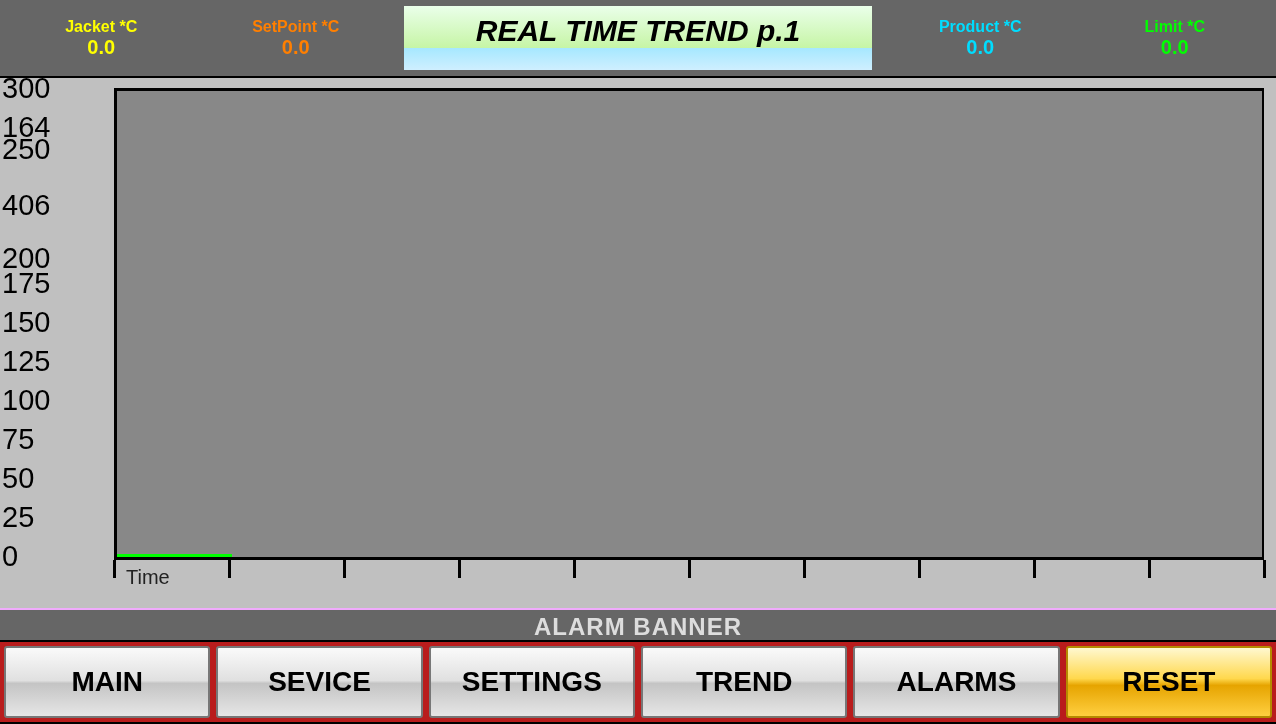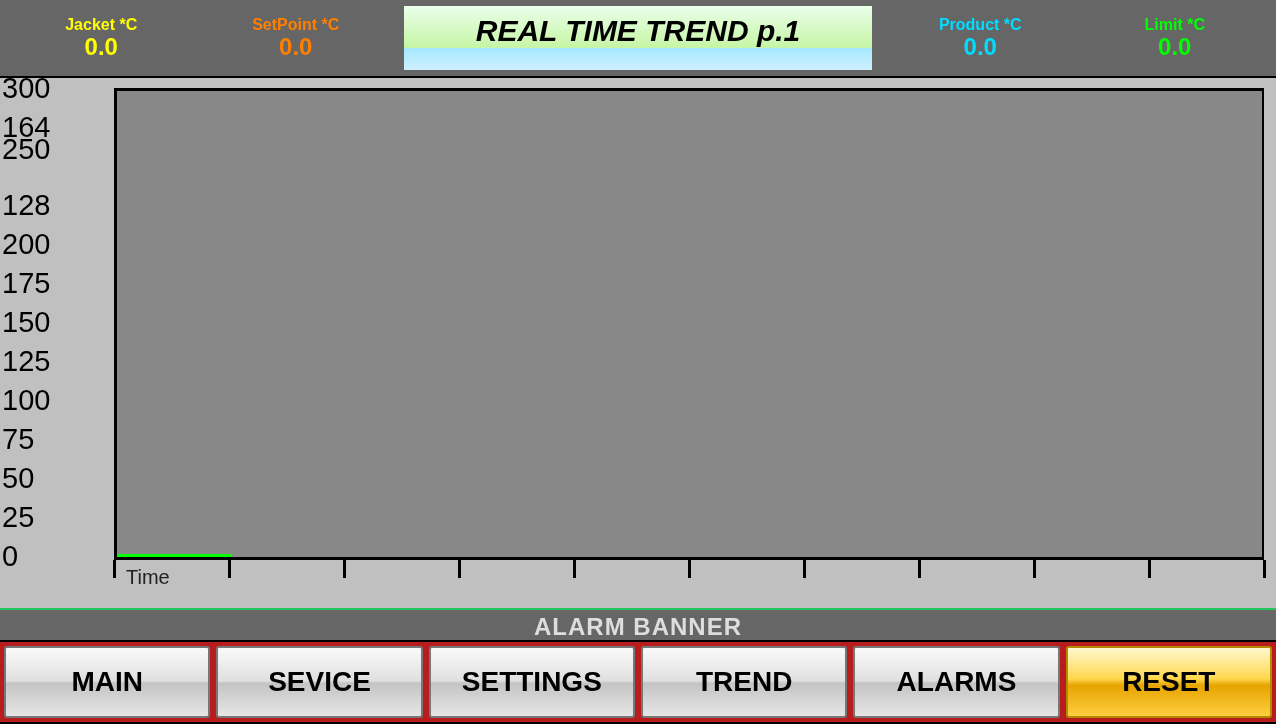--- a/index.html
+++ b/index.html
@@ -20,21 +20,21 @@
     align-items: center;
     padding: 0 4px;
     border-bottom: 2px solid #000;
   }
   .metric {
     flex: 1;
     text-align: center;
     font-weight: bold;
   }
   .metric .label { font-size: 16px; line-height: 1.1; }
-  .metric .value { font-size: 24px; line-height: 1.1; }
+  .metric .value { font-size: 20px; line-height: 1.1; }
   .metric.jacket   { color: #ffff00; }
   .metric.setpoint { color: #ff7f00; }
   .metric.product  { color: #00ddff; }
   .metric.limitc   { color: #00ff00; }
   .title-button {
     width: 470px;
     height: 66px;
     margin: 0 10px;
     display: flex;
     flex-direction: column;
@@ -133,21 +133,21 @@
   
   .alarm-banner {
     height: 34px;
     background: #666666;
     color: #ddd;
     font-size: 24px;
     font-weight: bold;
     letter-spacing: 1px;
     text-align: center;
     line-height: 34px;
-    border-top: 2px solid #22c55e;
+    border-top: 2px solid #f0abfc;
     border-bottom: 2px solid #000;
   }
   
   .nav {
     height: 82px;
     background: #b91c1c;
     display: flex;
     padding: 4px 4px;
     gap: 6px;
     border-bottom: 2px solid #000;
@@ -205,24 +205,24 @@
       </div>
       <div class="tick" style="top: 33px;">
         <span>164</span>
         <div class="mark" style="top: 16px;"></div>
       </div>
       <div class="tick" style="top: 55px;">
         <span>250</span>
         <div class="mark" style="top: 16px;"></div>
       </div>
       <div class="tick" style="top: 111px;">
-        <span>128</span>
-        <div class="mark" style="top: 16px;"></div>
-      </div>
-      <div class="tick" style="top: 150px;">
+        <span>406</span>
+        <div class="mark" style="top: 16px;"></div>
+      </div>
+      <div class="tick" style="top: 164px;">
         <span>200</span>
         <div class="mark" style="top: 16px;"></div>
       </div>
       <div class="tick" style="top: 189px;">
         <span>175</span>
         <div class="mark" style="top: 16px;"></div>
       </div>
       <div class="tick" style="top: 228px;">
         <span>150</span>
         <div class="mark" style="top: 16px;"></div>

